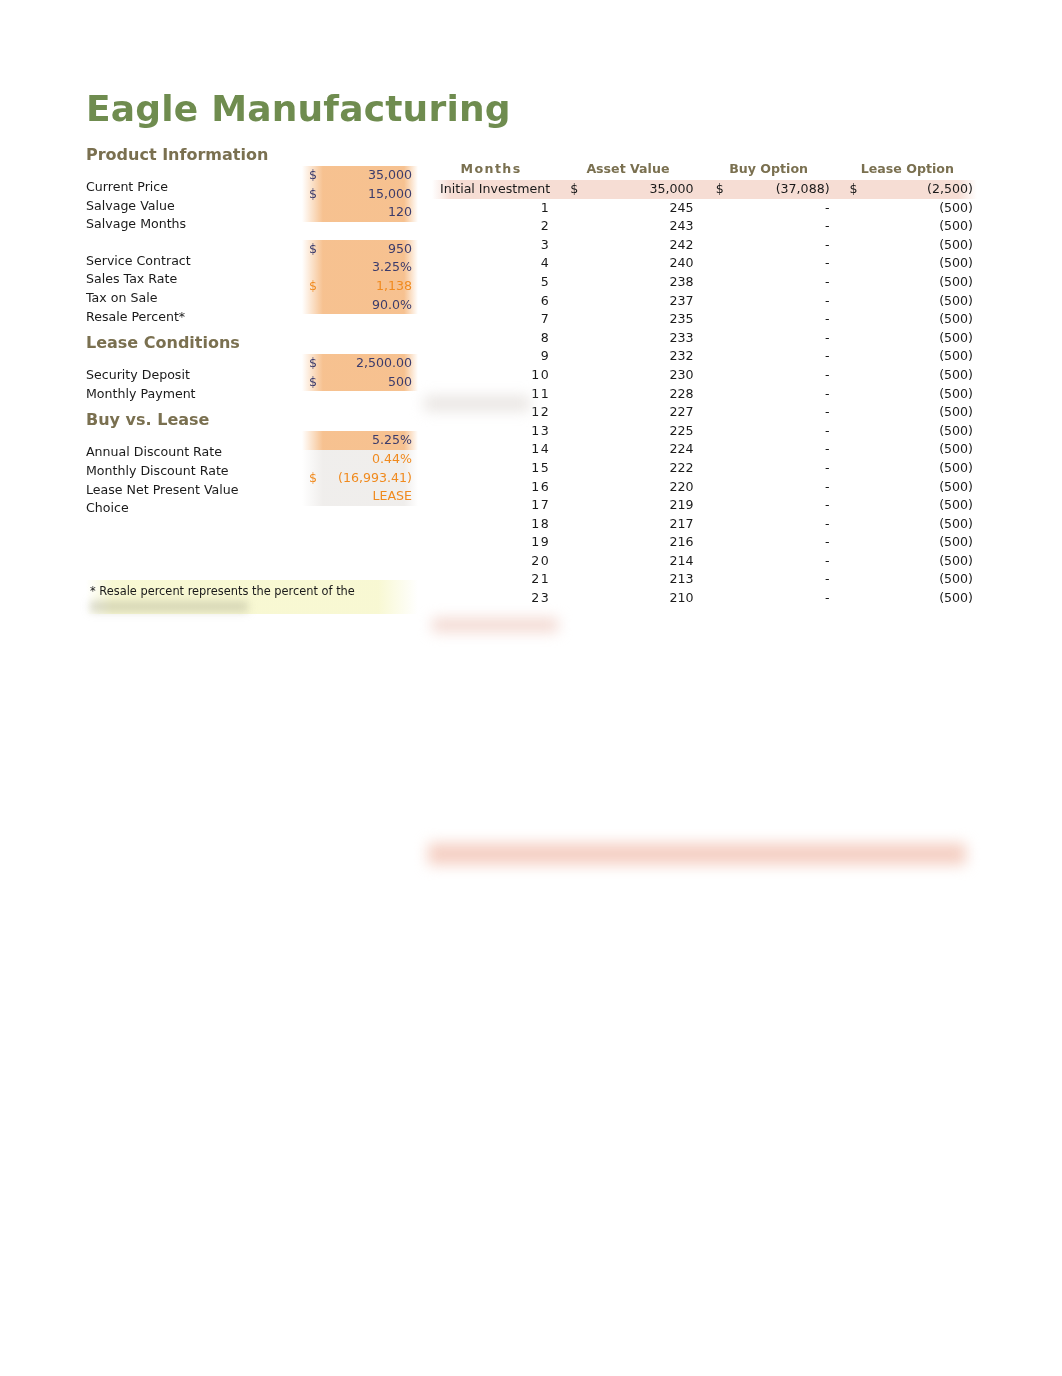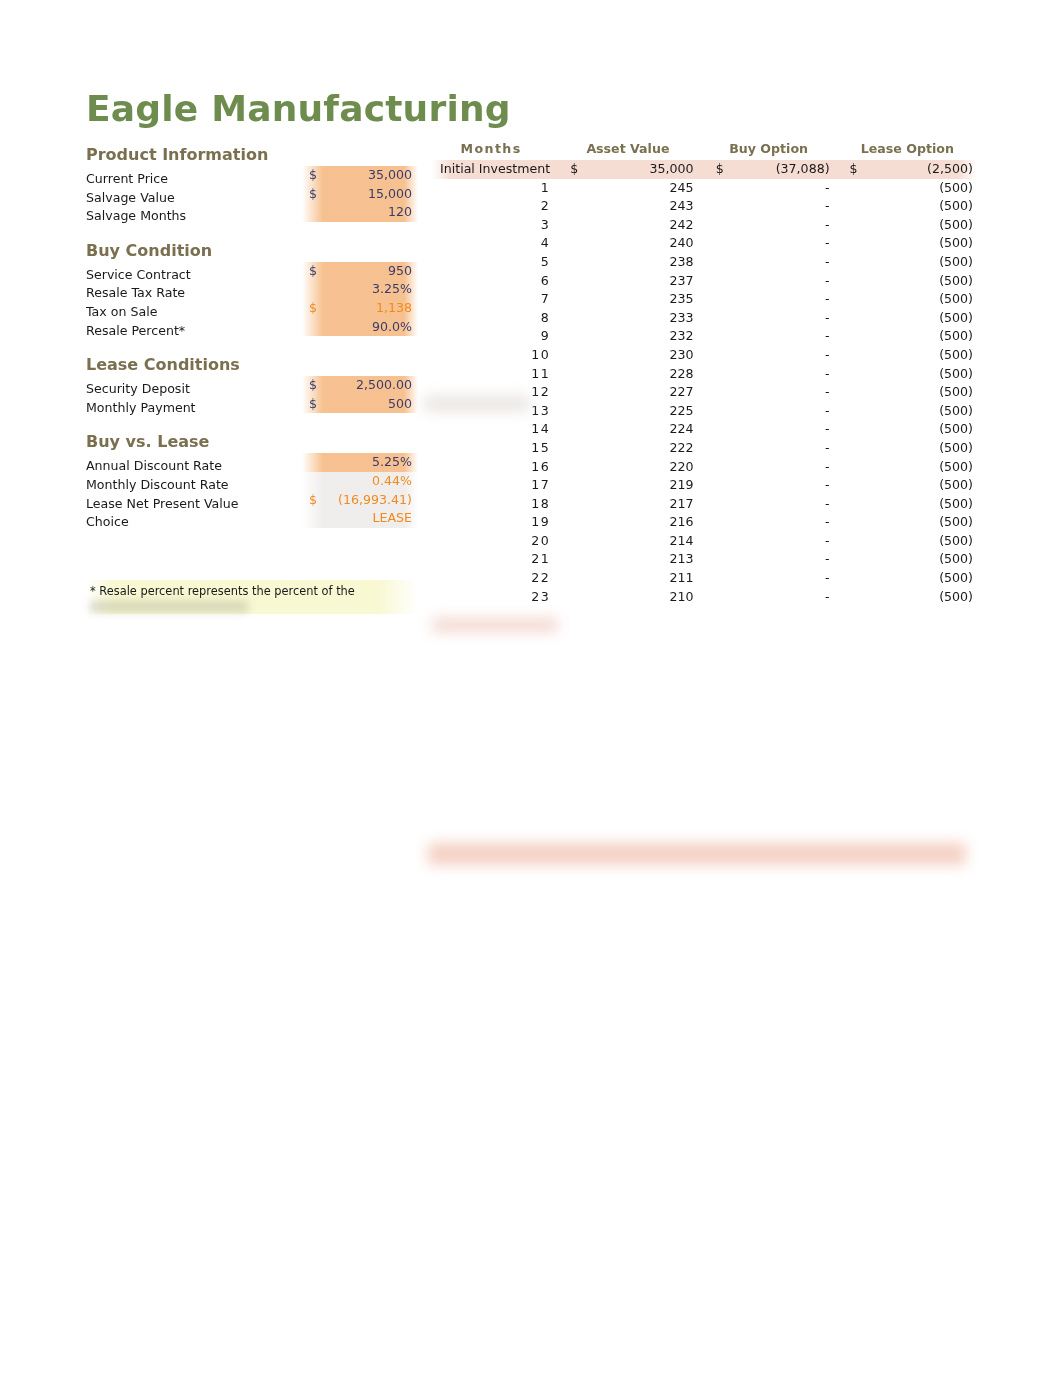--- a/index.html
+++ b/index.html
@@ -55,21 +55,21 @@
   }
   .row {
     position: relative;
     height: 18.6px;
     line-height: 18.6px;
     font-size: 12.6px;
     white-space: nowrap;
   }
   .row .lbl {
     position: absolute;
-    left: 0; top: 4px;
+    left: 0; top: 12px;
   }
   .cell {
     position: absolute;
     left: 216px;
     top: 0;
     width: 116px;
     height: 18.6px;
     text-align: right;
     padding-right: 6px;
     box-sizing: border-box;
@@ -113,21 +113,21 @@
     margin-top: 2px;
     background: rgba(168,166,140,.42);
     filter: blur(4px);
     border-radius: 2px;
   }
 
   
   .table-wrap {
     position: absolute;
     left: 432px;
-    top: 140px;
+    top: 160px;
     width: 545px;
   }
   table.sched {
     border-collapse: collapse;
     width: 545px;
     font-size: 12.6px;
   }
   table.sched th {
     font-size: 12.6px;
     font-weight: bold;
@@ -195,27 +195,26 @@
         <span class="lbl">Salvage Value</span>
         <span class="cell fill-orange v-blue"><span class="cur">$</span><span>15,000</span></span>
       </div>
       <div class="row">
         <span class="lbl">Salvage Months</span>
         <span class="cell fill-orange v-blue"><span>120</span></span>
       </div>
     </div>
     <div class="spacer"></div>
     <div class="section">
-      <div class="section-head">Buy Condition</div>
       <div class="row">
         <span class="lbl">Service Contract</span>
         <span class="cell fill-orange v-blue"><span class="cur">$</span><span>950</span></span>
       </div>
       <div class="row">
-        <span class="lbl">Resale Tax Rate</span>
+        <span class="lbl">Sales Tax Rate</span>
         <span class="cell fill-orange v-blue"><span>3.25%</span></span>
       </div>
       <div class="row">
         <span class="lbl">Tax on Sale</span>
         <span class="cell fill-orange v-orange"><span class="cur">$</span><span>1,138</span></span>
       </div>
       <div class="row">
         <span class="lbl">Resale Percent*</span>
         <span class="cell fill-orange v-blue"><span>90.0%</span></span>
       </div>
@@ -396,26 +395,20 @@
           <td class="c-buy"><span>-</span></td>
           <td class="c-lease"><span>(500)</span></td>
         </tr>
         <tr>
           <td class="c-month"><span>21</span></td>
           <td class="c-asset"><span>213</span></td>
           <td class="c-buy"><span>-</span></td>
           <td class="c-lease"><span>(500)</span></td>
         </tr>
         <tr>
-          <td class="c-month"><span>22</span></td>
-          <td class="c-asset"><span>211</span></td>
-          <td class="c-buy"><span>-</span></td>
-          <td class="c-lease"><span>(500)</span></td>
-        </tr>
-        <tr>
           <td class="c-month"><span>23</span></td>
           <td class="c-asset"><span>210</span></td>
           <td class="c-buy"><span>-</span></td>
           <td class="c-lease"><span>(500)</span></td>
         </tr>
       </tbody>
   </table>
 </div>
 
 <div class="blur-box" id="blur-sidecell"></div>

